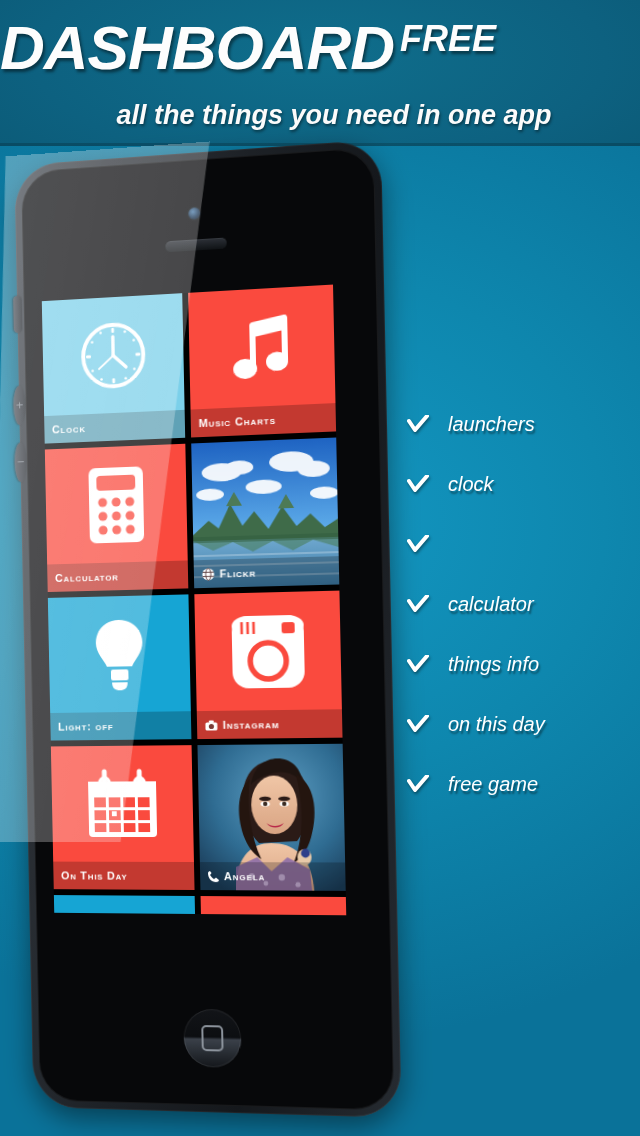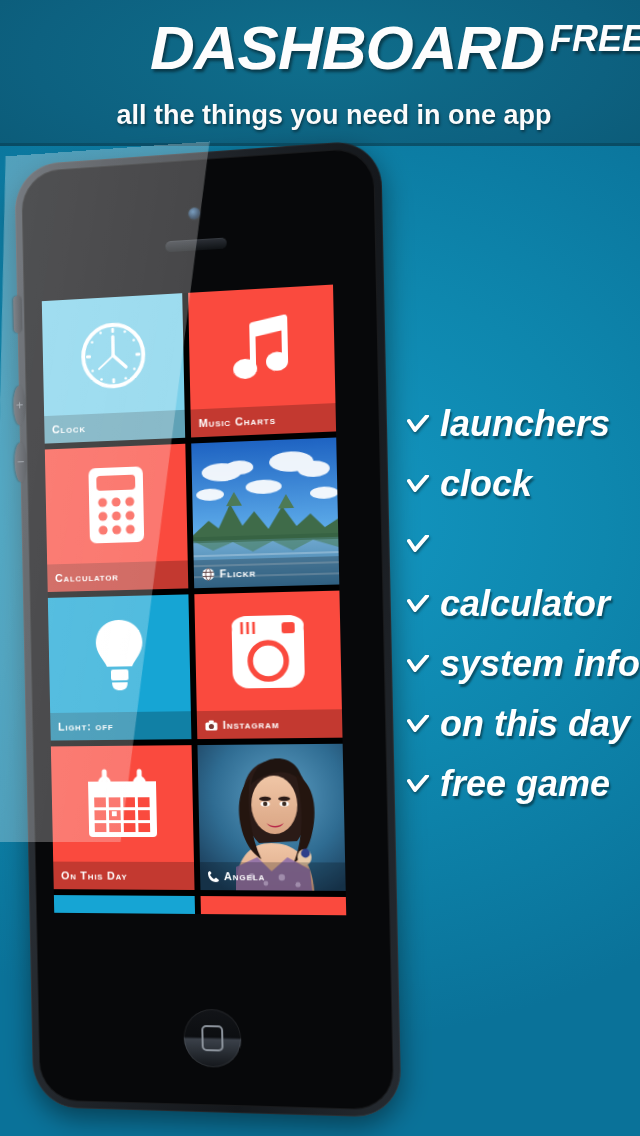--- a/index.html
+++ b/index.html
@@ -20,42 +20,42 @@
     background:
       radial-gradient(ellipse 520px 200px at 50% 40%, #0f6e8c 0%, #0d6180 55%, #0a5671 100%);
     overflow:hidden;
   }
   #header:after {
     content:""; position:absolute; left:0; bottom:0; width:100%; height:3px;
     background:rgba(0,0,0,.18);
   }
   .title-row {
     position:absolute; left:0; top:12px; width:100%;
-    text-align:right; white-space:nowrap;
+    text-align:left; white-space:nowrap;
   }
   .title-main {
     display:inline-block;
     font-size:62px; font-weight:bold; font-style:italic;
     letter-spacing:-1px;
     color:#fdfdfd;
     text-shadow:2px 3px 3px rgba(0,0,0,.45);
     vertical-align:baseline;
   }
   .title-free {
     display:inline-block;
     font-size:36px; font-weight:bold; font-style:italic;
     color:#fdfdfd;
     text-shadow:2px 3px 3px rgba(0,0,0,.45);
     vertical-align:baseline;
     position:relative; top:-18px; left:6px;
   }
   .subtitle {
     position:absolute; left:0; top:100px; width:100%;
     text-align:center;
-    font-size:27px; font-weight:bold; 
+    font-size:27px; font-weight:bold; font-style:italic;
     color:#fbfbfb;
     text-shadow:1px 2px 3px rgba(0,0,0,.45);
     padding-left:28px;
   }
 
   
   #features {
     position:absolute; left:404px; top:394px; width:236px;
   }
   .feat {
@@ -63,24 +63,24 @@
   }
   .feat .tick {
     width:28px; flex:0 0 28px;
     display:flex; align-items:center; justify-content:center;
     color:#ffffff;
     font-size:24px; font-weight:bold;
     text-shadow:1px 2px 2px rgba(0,0,0,.4);
   }
   .feat .tick svg { display:block; filter:drop-shadow(1px 2px 1.5px rgba(0,0,0,.4)); }
   .feat .flabel {
-    font-size:36px; font-weight:bold; font-style:italic;
+    font-size:20px; font-weight:normal; font-style:italic;
     color:#ffffff; white-space:nowrap;
     text-shadow:1.5px 2.5px 2px rgba(0,0,0,.42);
-    margin-left:8px;
+    margin-left:16px;
   }
 
   
   #phone {
     position:absolute;
     left:18px; top:152px; width:372px; height:960px;
   }
   .phone-body {
     position:absolute; inset:0;
     border-radius:46px;
@@ -519,21 +519,21 @@
           </svg>
       </span>
       <span class="flabel">calculator</span>
     </div>
     <div class="feat">
       <span class="tick">
         <svg width="22" height="18" viewBox="0 0 22 18">
             <path d="M2 6 L8 15 L20 1" stroke="#fff" stroke-width="4" fill="none" stroke-linecap="round" stroke-linejoin="round"></path>
           </svg>
       </span>
-      <span class="flabel">system info</span>
+      <span class="flabel">things info</span>
     </div>
     <div class="feat">
       <span class="tick">
         <svg width="22" height="18" viewBox="0 0 22 18">
             <path d="M2 6 L8 15 L20 1" stroke="#fff" stroke-width="4" fill="none" stroke-linecap="round" stroke-linejoin="round"></path>
           </svg>
       </span>
       <span class="flabel">on this day</span>
     </div>
     <div class="feat">

